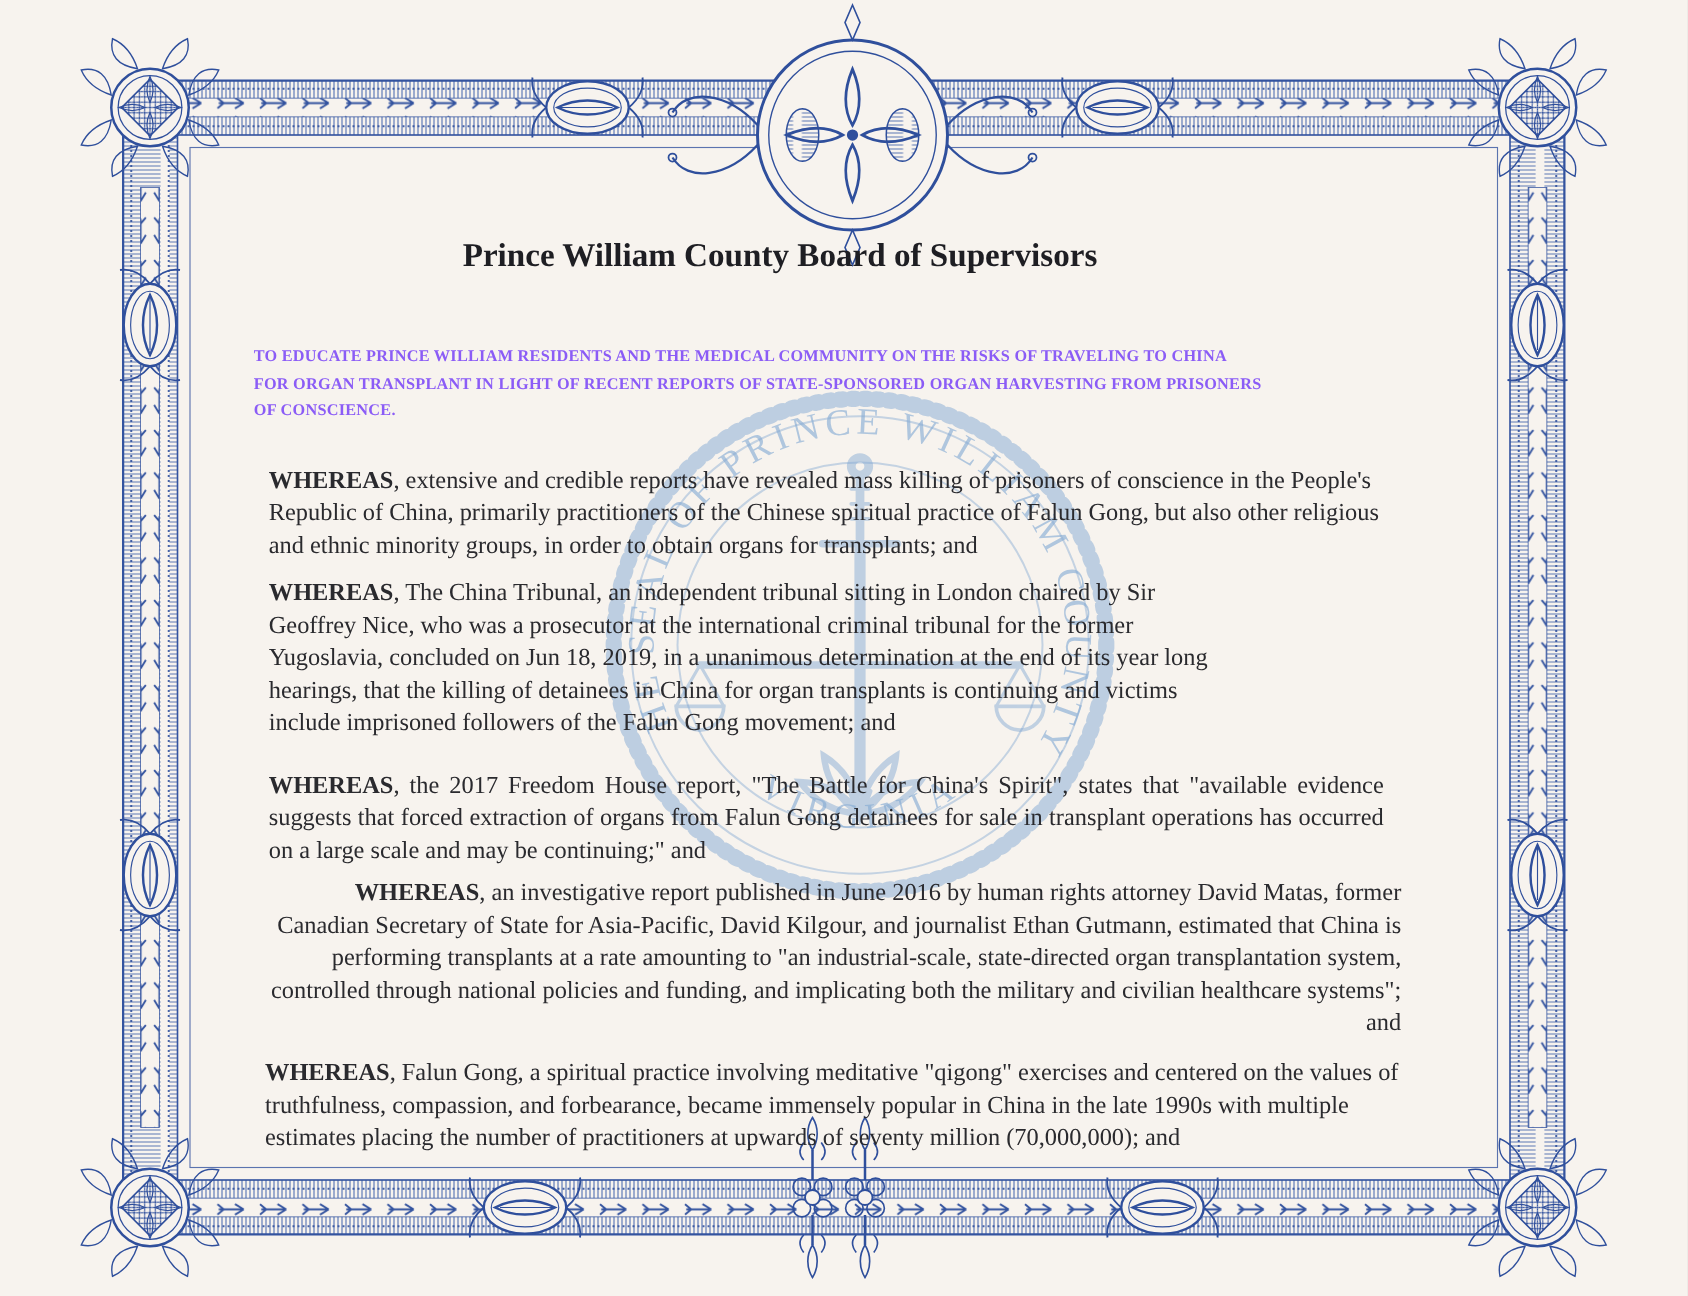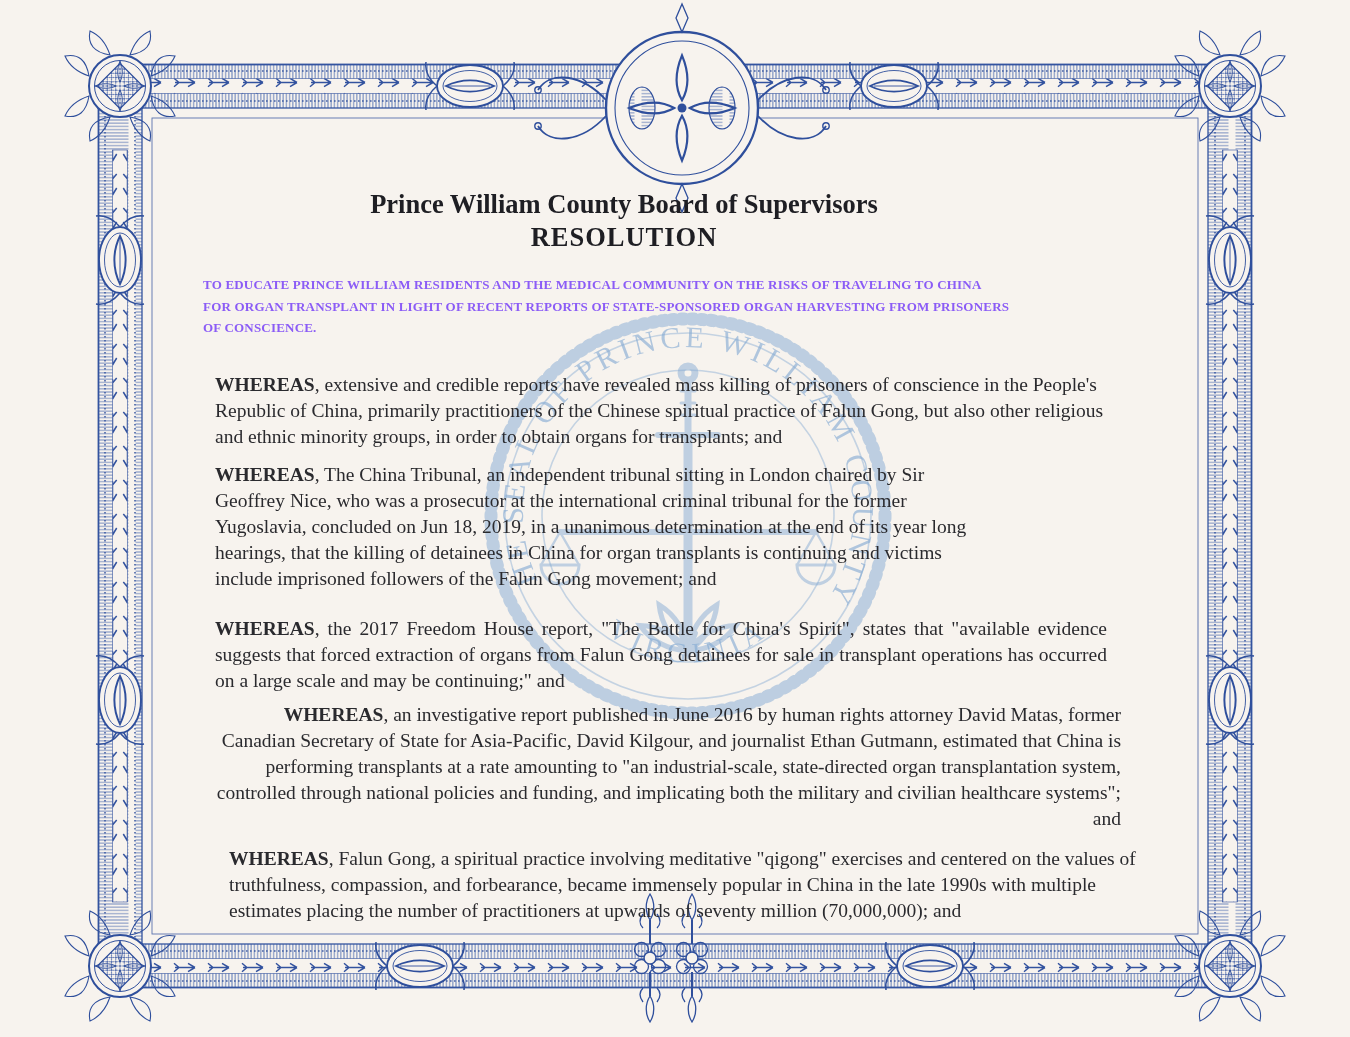--- a/index.html
+++ b/index.html
@@ -19,21 +19,21 @@
   .subtitle{
     position:absolute;left:203px;top:274px;width:808px;margin:0;
     font-weight:bold;font-size:13px;line-height:21.5px;letter-spacing:.2px;color:#8b5cf6;
   }
   .paras p{position:absolute;margin:12px;font-size:19.5px;line-height:26px;color:#2a2a2e;}
   .paras .lead{font-weight:bold;}
   .p-0{left:203px;top:360px;width:905px;}
   .p-1{left:203px;top:450px;width:762px;}
   .p-2{left:203px;top:604px;width:892px;text-align:justify;}
   .p-3{left:203px;top:690px;width:906px;text-align:right;}
-  .p-4{left:217px;top:834px;width:926px;}
+  .p-4{left:200px;top:834px;width:926px;}
 </style>
 </head>
 <body>
 
 <div class="page">
 
   <svg class="border-svg" width="1350" height="1037" viewBox="0 0 1350 1037">
     <defs>
       <pattern id="bandH" patternUnits="userSpaceOnUse" width="3.2" height="44">
         <line x1="1.6" y1="3.5" x2="1.6" y2="40.5" stroke="#4061aa" stroke-width="0.95" opacity="0.85"></line>
@@ -200,21 +200,20 @@
         <path transform="translate(235,370) rotate(-32) scale(1.7)" d="M0 0 C 5 -10 5 -22 0 -32 C -5 -22 -5 -10 0 0 Z"></path>
         <path transform="translate(235,370) rotate(62) scale(1.7)" d="M0 0 C 5 -10 5 -22 0 -32 C -5 -22 -5 -10 0 0 Z"></path>
         <path transform="translate(235,370) rotate(32) scale(1.7)" d="M0 0 C 5 -10 5 -22 0 -32 C -5 -22 -5 -10 0 0 Z"></path>
       </g>
     </g>
   </svg>
 
   <div class="content">
     <div class="title-block">
       <h1>Prince William County Board of Supervisors</h1>
-      <h2>RESOLUTION</h2>
     </div>
     <p class="subtitle">TO EDUCATE PRINCE WILLIAM RESIDENTS AND THE MEDICAL COMMUNITY ON THE RISKS OF TRAVELING TO CHINA FOR ORGAN TRANSPLANT IN LIGHT OF RECENT REPORTS OF STATE-SPONSORED ORGAN HARVESTING FROM PRISONERS OF CONSCIENCE.</p>
     <div class="paras">
     <p class="p-0"><strong class="lead">WHEREAS</strong><span class="rest">, extensive and credible reports have revealed mass killing of prisoners of conscience in the People's Republic of China, primarily practitioners of the Chinese spiritual practice of Falun Gong, but also other religious and ethnic minority groups, in order to obtain organs for transplants; and</span></p>
 
     <p class="p-1"><strong class="lead">WHEREAS</strong><span class="rest">, The China Tribunal, an independent tribunal sitting in London chaired by Sir Geoffrey Nice, who was a prosecutor at the international criminal tribunal for the former Yugoslavia, concluded on Jun 18, 2019, in a unanimous determination at the end of its year long hearings, that the killing of detainees in China for organ transplants is continuing and victims include imprisoned followers of the Falun Gong movement; and</span></p>
 
     <p class="p-2"><strong class="lead">WHEREAS</strong><span class="rest">, the 2017 Freedom House report, "The Battle for China's Spirit", states that "available evidence suggests that forced extraction of organs from Falun Gong detainees for sale in transplant operations has occurred on a large scale and may be continuing;" and</span></p>
 
     <p class="p-3"><strong class="lead">WHEREAS</strong><span class="rest">, an investigative report published in June 2016 by human rights attorney David Matas, former Canadian Secretary of State for Asia-Pacific, David Kilgour, and journalist Ethan Gutmann, estimated that China is performing transplants at a rate amounting to "an industrial-scale, state-directed organ transplantation system, controlled through national policies and funding, and implicating both the military and civilian healthcare systems"; and</span></p>

